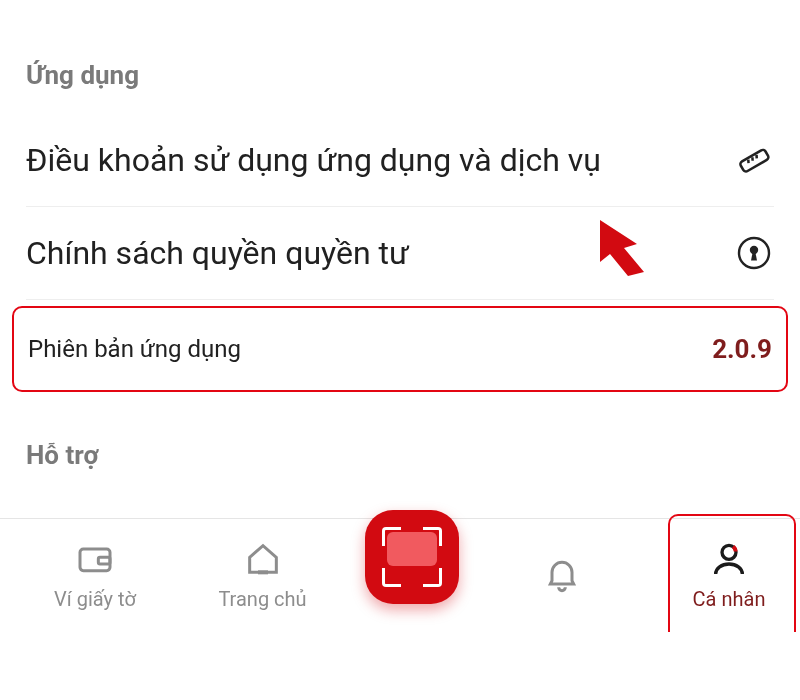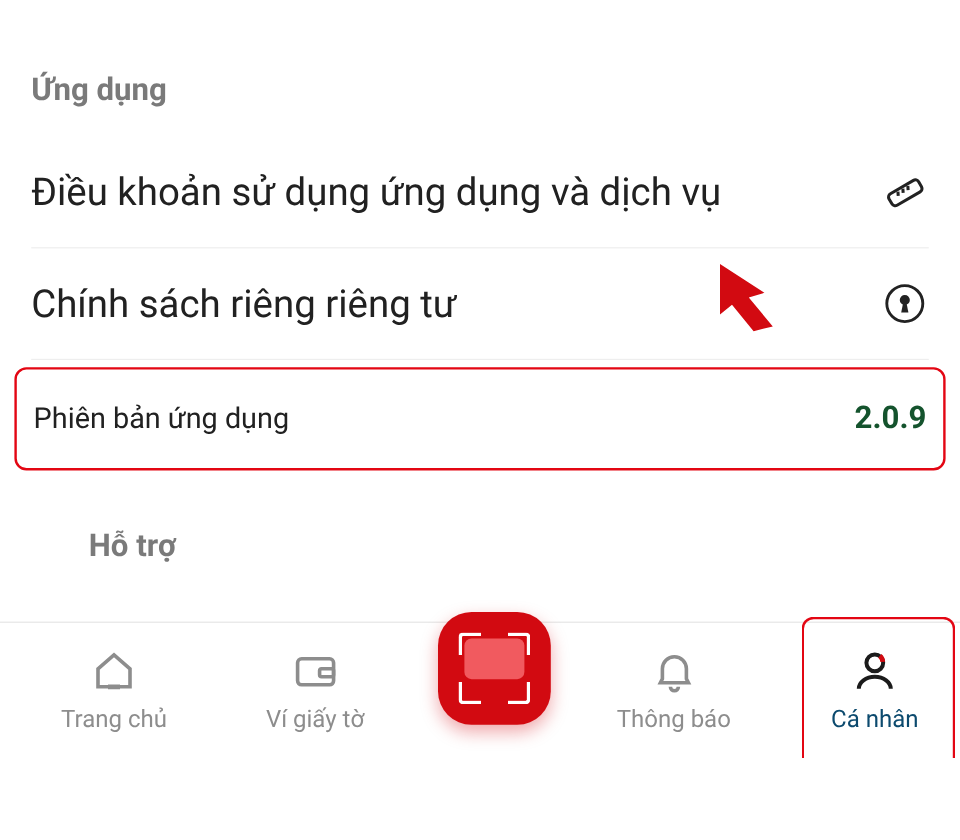--- a/index.html
+++ b/index.html
@@ -42,22 +42,22 @@
   .highlight-box {
     border: 2px solid #e30613;
     border-radius: 10px;
     padding: 26px 14px;
     margin: 6px -14px 0 -14px;
     display: flex;
     align-items: center;
     justify-content: space-between;
   }
   .highlight-box .row-label { font-size: 24px; color: #212121; }
-  .highlight-box .row-value { font-size: 26px; font-weight: 700; color: #14532d; }
-  .section-title.support { margin-top: 48px; margin-left: 48px; }
+  .highlight-box .row-value { font-size: 26px; font-weight: 700; color: #7f1d1d; }
+  .section-title.support { margin-top: 48px; }
   
   .bottom-nav {
     position: absolute;
     left: 0; right: 0; bottom: 72px;
     height: 110px;
     border-top: 1px solid #e5e5e5;
     display: flex;
     align-items: center;
     justify-content: space-between;
     padding: 0 6px 0 30px;
@@ -110,21 +110,21 @@
   .nav-center-brackets::after {
     bottom:0;right:0;border-left:none;border-top:none;border-radius:0 0 4px 0;
   }
   .nav-center-brackets span::before,
   .nav-center-brackets span::after{
     content:"";position:absolute;width:16px;height:16px;border:3px solid #fff;
   }
   .nav-center-brackets span::before{top:0;right:0;border-left:none;border-bottom:none;border-radius:0 4px 0 0;}
   .nav-center-brackets span::after{bottom:0;left:0;border-right:none;border-top:none;border-radius:0 0 0 4px;}
   .nav-item.active { color: #1b1b1b; }
-  .nav-item.active .nav-label { color:#0c4a6e; }
+  .nav-item.active .nav-label { color:#7f1d1d; }
   .nav-highlight {
     position: absolute;
     right: 4px;
     bottom: 68px;
     width: 128px;
     height: 118px;
     border: 2px solid #e30613;
     border-radius: 10px 10px 0 0;
     border-bottom: none;
     pointer-events: none;
@@ -151,21 +151,21 @@
       <svg width="38" height="38" viewBox="0 0 24 24" fill="none" stroke="#222" stroke-width="1.6">
         <rect x="3" y="9" width="18" height="7" rx="2" transform="rotate(-30 12 12)"></rect>
         <line x1="8" y1="12" x2="9" y2="10" transform="rotate(-30 12 12)"></line>
         <line x1="11" y1="12" x2="12" y2="10" transform="rotate(-30 12 12)"></line>
         <line x1="14" y1="12" x2="15" y2="10" transform="rotate(-30 12 12)"></line>
       </svg>
     </div>
   </div>
 
   <div class="row">
-    <div class="row-label">Chính sách riêng riêng tư</div>
+    <div class="row-label">Chính sách quyền quyền tư</div>
     <div class="row-icon">
       <svg width="36" height="36" viewBox="0 0 24 24" fill="none" stroke="#222" stroke-width="1.6">
         <circle cx="12" cy="12" r="10"></circle>
         <circle cx="12" cy="10" r="2" fill="#222"></circle>
         <path d="M11 12 L10 17 L14 17 L13 12 Z" fill="#222" stroke="none"></path>
       </svg>
     </div>
   </div>
 
   <div class="highlight-box">
@@ -179,49 +179,48 @@
 <div class="arrow">
   <svg width="72" height="60" viewBox="0 0 72 60">
     <polygon points="18,2 55,26 42,30 62,54 46,58 28,36 18,44" fill="#d20a11"></polygon>
   </svg>
 </div>
 
 <div class="bottom-nav">
   <div class="nav-item">
     <div class="nav-icon">
       <svg width="40" height="40" viewBox="0 0 24 24" fill="none" stroke="#8d8d8d" stroke-width="1.8">
+        <rect x="3" y="6" width="18" height="13" rx="2"></rect>
+        <rect x="14" y="11" width="7" height="4" rx="1"></rect>
+      </svg>
+    </div>
+    <div class="nav-label">Ví giấy tờ</div>
+  </div>
+
+  <div class="nav-item">
+    <div class="nav-icon">
+      <svg width="40" height="40" viewBox="0 0 24 24" fill="none" stroke="#8d8d8d" stroke-width="1.8">
         <path d="M4 11 L12 4 L20 11 V20 H4 Z"></path>
         <line x1="9" y1="20" x2="15" y2="20" stroke-width="2.4"></line>
       </svg>
     </div>
     <div class="nav-label">Trang chủ</div>
-  </div>
-
-  <div class="nav-item">
-    <div class="nav-icon">
-      <svg width="40" height="40" viewBox="0 0 24 24" fill="none" stroke="#8d8d8d" stroke-width="1.8">
-        <rect x="3" y="6" width="18" height="13" rx="2"></rect>
-        <rect x="14" y="11" width="7" height="4" rx="1"></rect>
-      </svg>
-    </div>
-    <div class="nav-label">Ví giấy tờ</div>
   </div>
 
   <div class="nav-center">
     <div class="nav-center-brackets"><span></span></div>
   </div>
 
   <div class="nav-item">
     <div class="nav-icon">
       <svg width="40" height="40" viewBox="0 0 24 24" fill="none" stroke="#8d8d8d" stroke-width="1.8">
         <path d="M6 16 V11 a6 6 0 0 1 12 0 V16 l1 2 H5 Z"></path>
         <path d="M10 20 a2 2 0 0 0 4 0"></path>
       </svg>
     </div>
-    <div class="nav-label">Thông báo</div>
   </div>
 
   <div class="nav-item active">
     <div class="nav-icon">
       <svg width="40" height="40" viewBox="0 0 24 24" fill="none" stroke-width="2">
         <circle cx="12" cy="8" r="4.2" stroke="#1b1b1b"></circle>
         <path d="M4 21 a8 6 0 0 1 16 0" stroke="#1b1b1b"></path>
         <path d="M14.5 4.5 a4.2 4.2 0 0 1 1.5 3" stroke="#d20a11" stroke-width="2.4"></path>
       </svg>
     </div>

